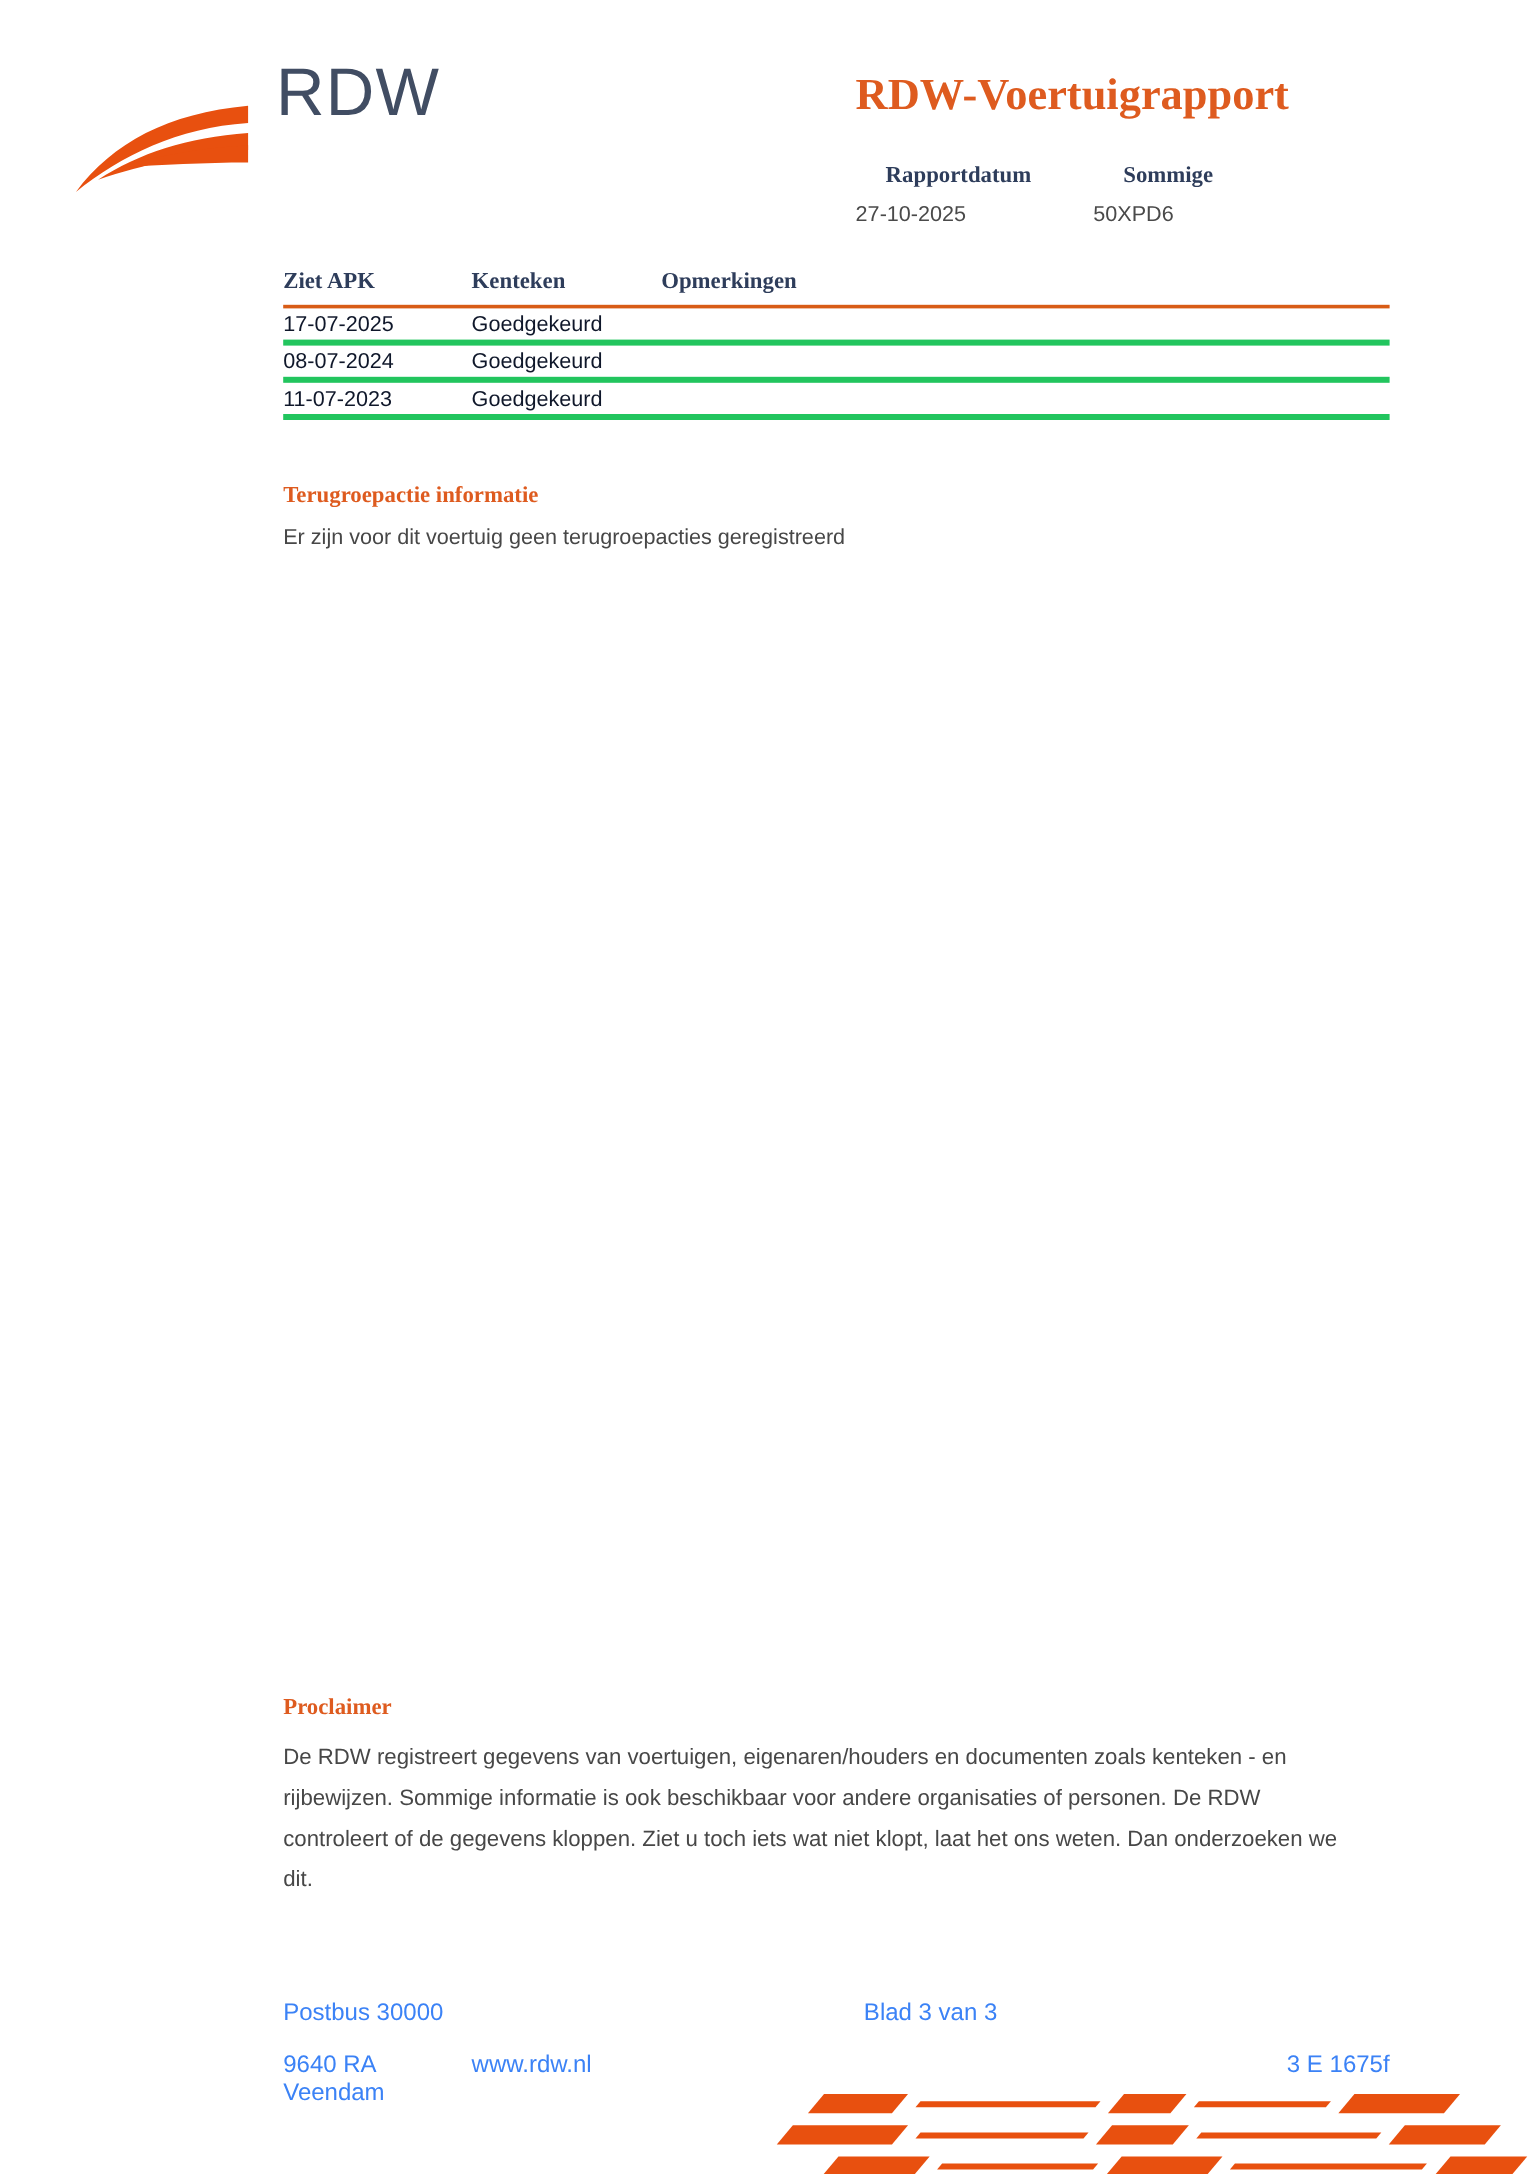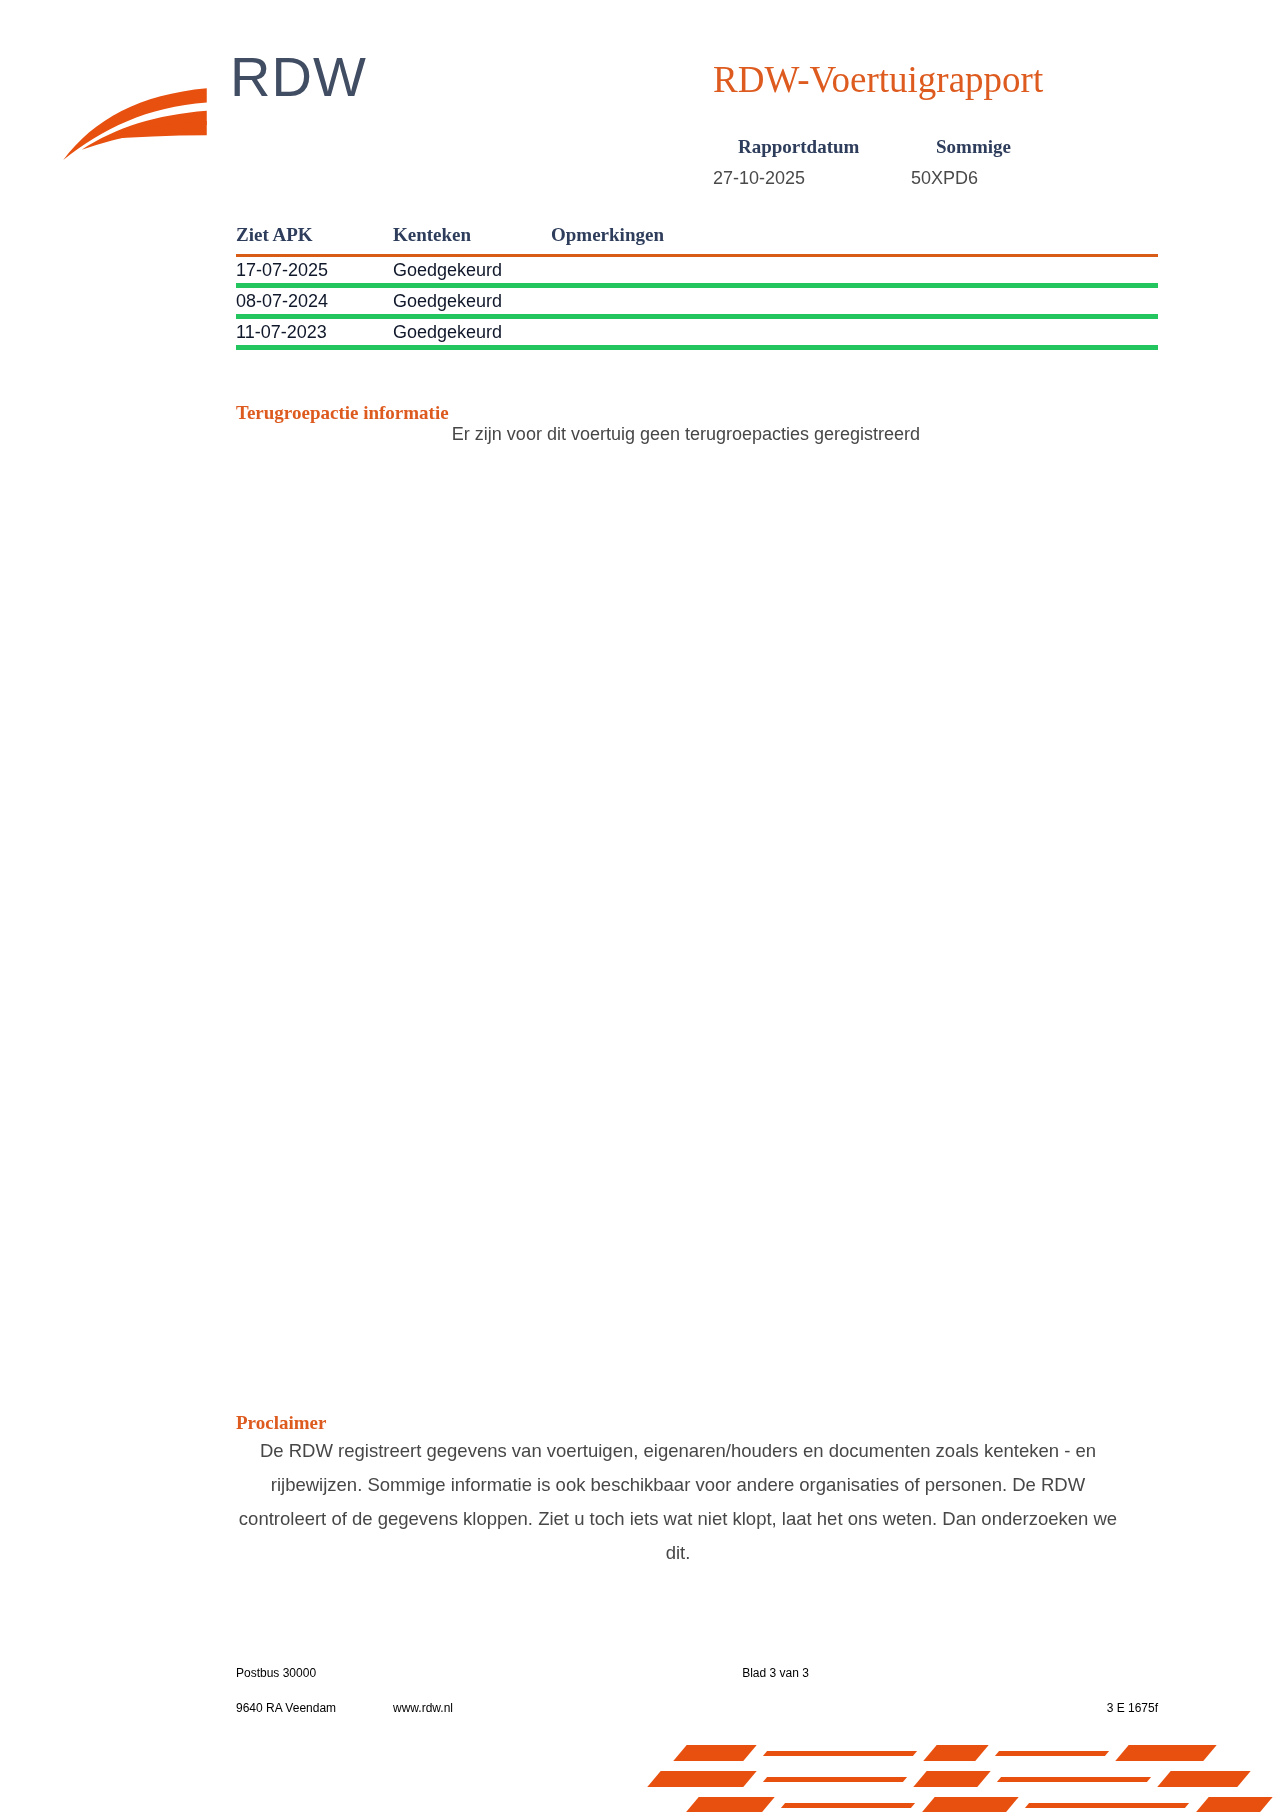--- a/index.html
+++ b/index.html
@@ -19,21 +19,21 @@
   .logo-flag { position: absolute; left: 60px; top: 80px; }
   .logo-text {
     position: absolute; left: 230px; top: 44px;
     font-family: "Liberation Sans", sans-serif;
     font-size: 56px; font-weight: 400; letter-spacing: 1px;
     color: #414d63;
   }
   .report-title {
     position: absolute; left: 713px; top: 58px;
     font-family: "Liberation Serif", serif;
-    font-weight: 400; font-size: 37px;
+    font-weight: 700; font-size: 37px;
     color: #de5b1f;
     white-space: nowrap;
   }
   .meta { position: absolute; left: 713px; top: 136px; display: flex; }
   .meta-col:first-child { width: 198px; }
   .meta-label {
     font-family: "Liberation Serif", serif; font-weight: 700;
     font-size: 19px; color: #2e3d5b; margin-left: 25px;
   }
   .meta-value { margin-top: 10px; font-size: 18px; color: #4a4a4a; }
@@ -54,28 +54,28 @@
     font-size: 18px; color: #0f172a;
   }
 
   
   .section-recall { position: absolute; left: 236px; top: 402px; width: 900px; }
   .section-proclaimer { position: absolute; left: 236px; top: 1412px; width: 900px; }
   .h-orange {
     font-family: "Liberation Serif", serif; font-weight: 700;
     font-size: 19px; color: #de5b1f;
   }
-  .section-body { font-size: 18px; color: #474747; text-align: center; }
+  .section-body { margin-top: 13px; font-size: 18px; color: #474747; }
   .section-proclaimer .section-body { width: 884px; line-height: 34px; font-size: 18.5px; }
 
   
   .footer { position: absolute; left: 236px; top: 1666px; width: 922px; }
   .footer-row {
     display: grid; grid-template-columns: 157px 1fr auto;
-    font-size: 12px; color: #000000;
+    font-size: 20px; color: #3b82f6;
     margin-bottom: 21px;
   }
   .footer-row .f-right { text-align: center; }
 
   
   .stripes { position: absolute; left: 680px; top: 1745px; }
   .s-row { display: flex; align-items: center; height: 16px; margin-bottom: 10px; }
   .s-row > div { background: #e8500f; transform: skewX(-40deg); margin-right: 15px; }
   .s-row .b { height: 16px; }
   .s-row .l { height: 5px; }

